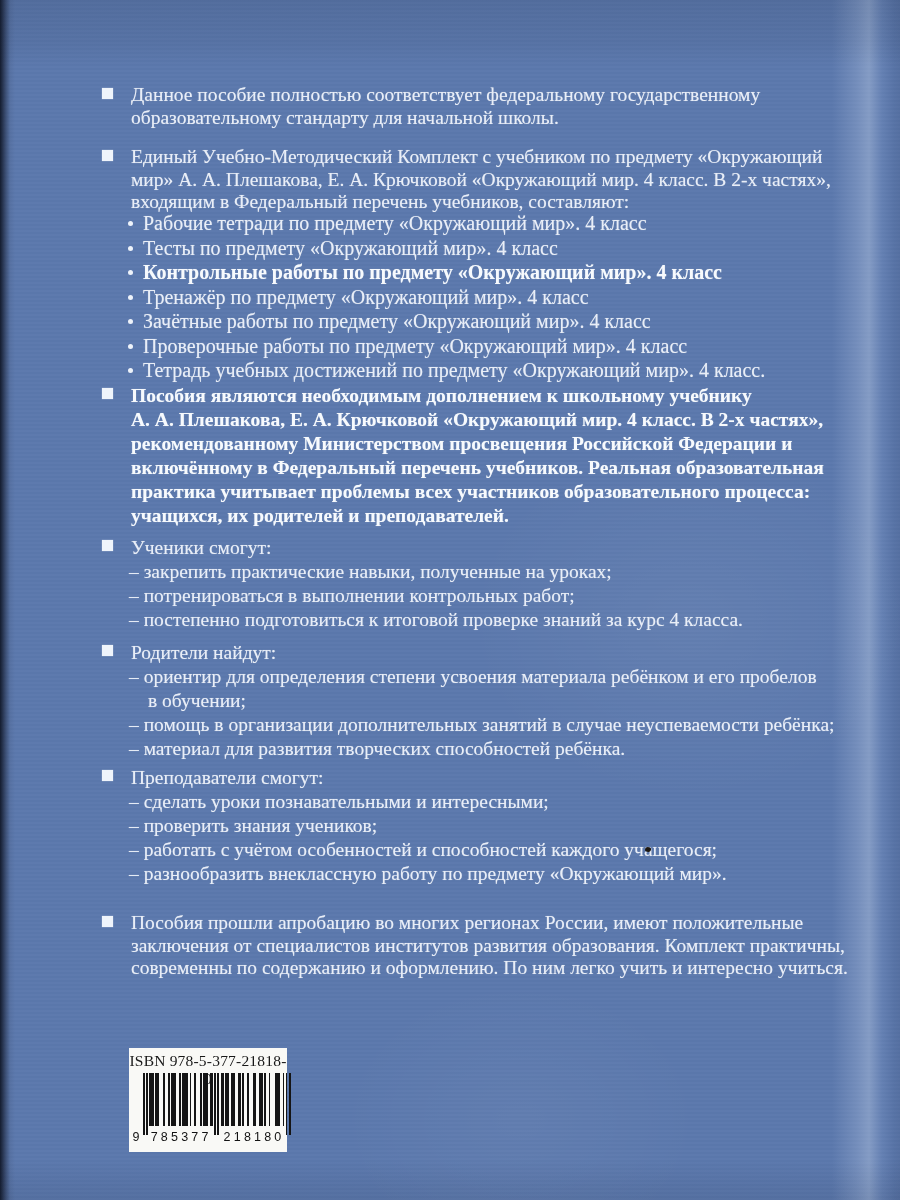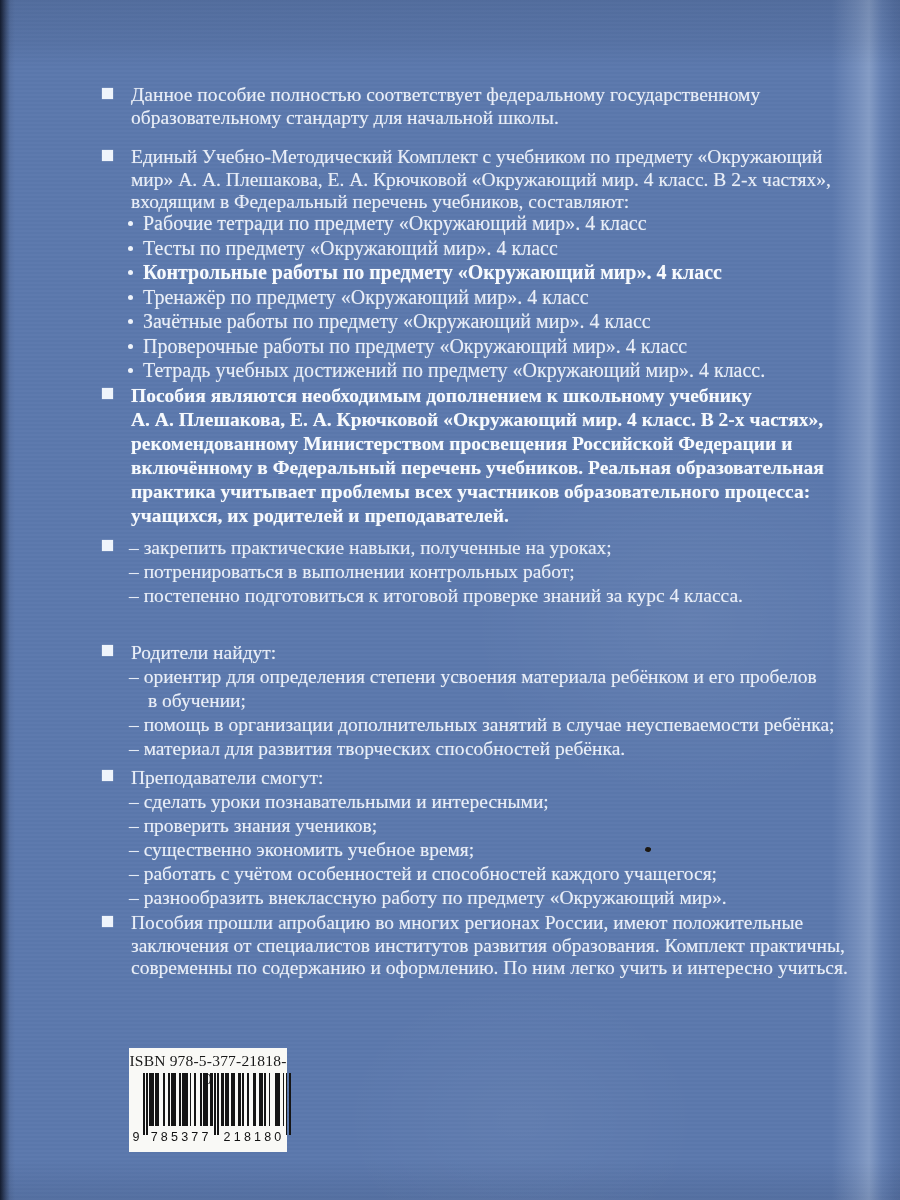--- a/index.html
+++ b/index.html
@@ -133,20 +133,23 @@
           <div class="line">Пособия являются необходимым дополнением к школьному учебнику</div>
           <div class="line">А. А. Плешакова, Е. А. Крючковой «Окружающий мир. 4 класс. В 2-х частях»,</div>
           <div class="line">рекомендованному Министерством просвещения Российской Федерации и</div>
           <div class="line">включённому в Федеральный перечень учебников. Реальная образовательная</div>
           <div class="line">практика учитывает проблемы всех участников образовательного процесса:</div>
           <div class="line">учащихся, их родителей и преподавателей.</div>
         </div>
       </div>
       <div class="sec sec-5">
         <div class="square"></div>
+        <div class="body">
+          <div class="line">Ученики смогут:</div>
+        </div>
         <div class="dash-items">
           <div class="dash-item">
             <div class="line">– закрепить практические навыки, полученные на уроках;</div>
           </div>
           <div class="dash-item">
             <div class="line">– потренироваться в выполнении контрольных работ;</div>
           </div>
           <div class="dash-item">
             <div class="line">– постепенно подготовиться к итоговой проверке знаний за курс 4 класса.</div>
           </div>
@@ -174,23 +177,20 @@
         <div class="square"></div>
         <div class="body">
           <div class="line">Преподаватели смогут:</div>
         </div>
         <div class="dash-items">
           <div class="dash-item">
             <div class="line">– сделать уроки познавательными и интересными;</div>
           </div>
           <div class="dash-item">
             <div class="line">– проверить знания учеников;</div>
-          </div>
-          <div class="dash-item">
-            <div class="line">– существенно экономить учебное время;</div>
           </div>
           <div class="dash-item">
             <div class="line">– работать с учётом особенностей и способностей каждого учащегося;</div>
           </div>
           <div class="dash-item">
             <div class="line">– разнообразить внеклассную работу по предмету «Окружающий мир».</div>
           </div>
         </div>
       </div>
       <div class="sec sec-8">

